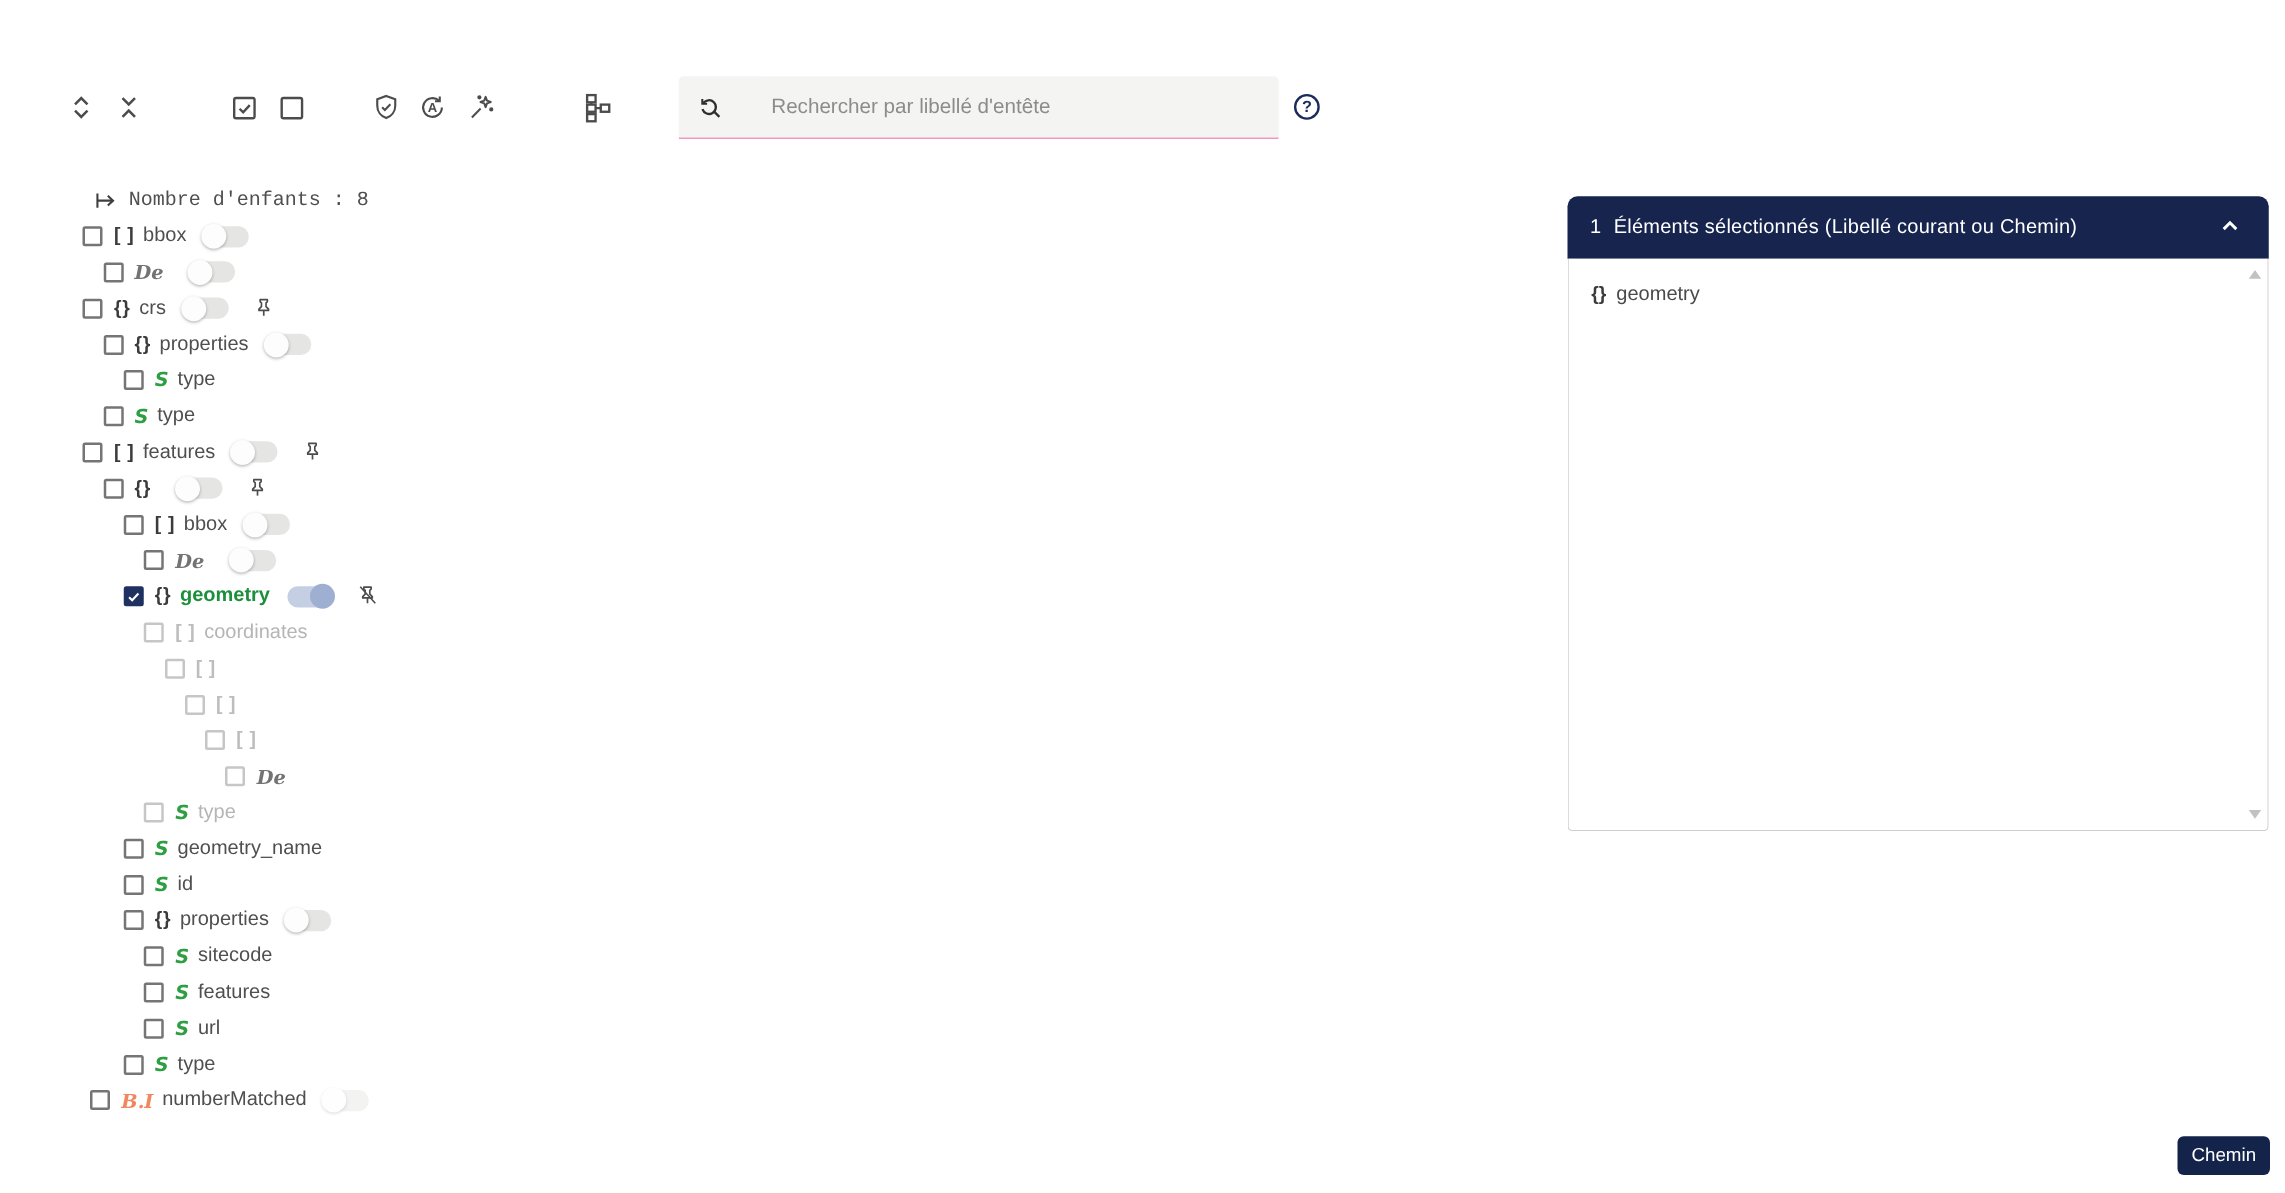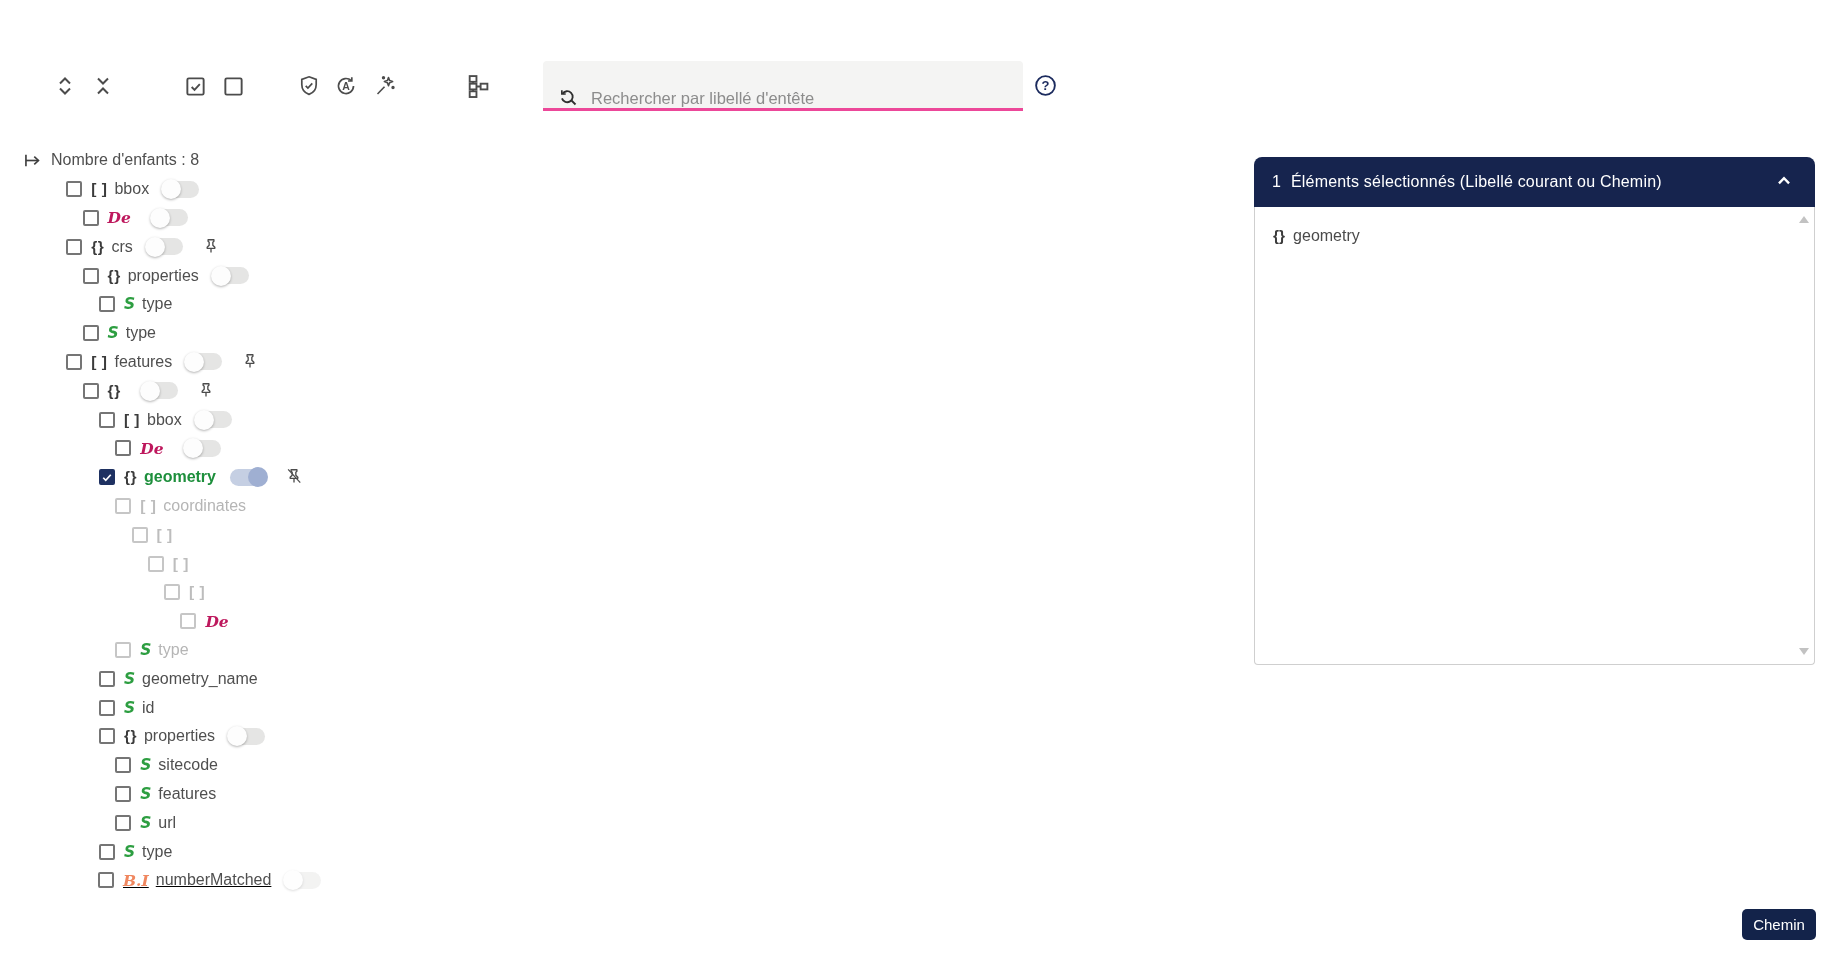--- a/index.html
+++ b/index.html
@@ -16,41 +16,41 @@
   .title-format { font-size:19px; color:#8f8f8f; letter-spacing:2.5px; font-weight:400; }
   .close-btn { position:absolute; right:14px; top:9px; width:24px; height:24px;
     background:none; border:none; cursor:pointer; }
 
   
   .toolbar { position:absolute; top:58px; left:0; width:100%; height:56px;
     display:flex; align-items:center; }
   .tool-icon { width:26px; height:26px; display:flex; align-items:center;
     justify-content:center; background:none; border:none; cursor:pointer; flex:0 0 auto; }
   .search-box { position:relative; width:480px; height:50px; margin-left:53px;
-    background:#f4f4f3; border-radius:4px 4px 0 0; border-bottom:3px solid #ec4899;
-    display:flex; align-items:flex-end; padding:0 14px; flex:0 0 auto; }
+    background:#f4f4f3; border-radius:4px 4px 0 0; border-bottom:1px solid #ec4899;
+    display:flex; align-items:center; padding:0 14px; flex:0 0 auto;gap:26px; }
   .search-box svg { flex:0 0 auto; margin-right:12px; }
   .search-input { flex:1; border:none; outline:none; background:transparent;
     font-size:16.5px; color:#4a4a4a; font-family:"Liberation Sans",sans-serif; }
   .search-input::placeholder { color:#8c8c8c; }
   .help-btn { width:26px; height:26px; margin-left:9px; background:none; border:none; cursor:pointer; }
 
   
   .tree { position:absolute; top:146px; left:0; width:1060px; }
   .trow { height:28.8px; display:flex; align-items:center; }
   .trow .cb { width:16px; height:16px; border:2px solid #757575; border-radius:2px;
     margin-right:9px; flex:0 0 auto; cursor:pointer; background:#fff;
     display:flex; align-items:center; justify-content:center; }
   .trow.disabled .cb { border-color:#c6c6c6; }
   .trow .cb.checked { background:#1e3161; border-color:#1e3161; }
   .glyph { margin-right:7px; white-space:pre; }
   .g-array, .g-object { font-weight:800; color:#3b3b3b; font-size:15.5px; letter-spacing:.5px; }
   .g-string { font-style:italic; font-weight:bold; color:#2d9e41; font-size:15.5px;
     font-family:"DejaVu Sans",sans-serif; }
-  .g-decimal { font-style:italic; font-weight:bold; color:#be185d; font-size:15.5px;
+  .g-decimal { font-style:italic; font-weight:bold; color:#737373; font-size:15.5px;
     font-family:"DejaVu Serif",serif; }
   .g-bigint { font-style:italic; font-weight:bold; color:#f0875f; font-size:15.5px;
     font-family:"DejaVu Serif",serif; }
   .trow.disabled .g-array, .trow.disabled .g-object { color:#bdbdbd; }
   .tlabel { font-size:16px; color:#4f4f4f; }
   .trow.disabled .tlabel { color:#b5b5b5; }
   .trow.sel .tlabel { color:#1d8f3c; font-weight:bold; }
   .root-label { font-size:16px; color:#4f4f4f; margin-left:8px; }
 
   .toggle { position:relative; width:36px; height:17px; border-radius:9px;
@@ -157,21 +157,21 @@
     </div>
     <button class="help-btn">
       <svg viewBox="0 0 24 24" width="25" height="25">
           <circle cx="12" cy="12" r="9" fill="none" stroke="#1c2b5e" stroke-width="1.8"></circle>
           <text x="12" y="16.3" text-anchor="middle" font-size="12.5" font-weight="bold" fill="#1c2b5e" font-family="Liberation Sans,sans-serif">?</text>
         </svg>
     </button>
   </div>
 
   <div class="tree" id="tree">
-      <div class="trow" style="padding-left: 22px;">
+      <div class="trow" style="padding-left: 74px; font-family: Liberation Mono, monospace;">
         <span style="display:flex">
           <svg viewBox="0 0 24 24" width="21" height="21" fill="none" stroke="#3f3f3f" stroke-width="1.9">
   <path d="M4.5 5.5v13"></path>
             <path d="M4.5 12h14"></path>
             <path d="M14 7.5l4.8 4.5-4.8 4.5"></path>
           </svg>
         </span>
         <span class="root-label">Nombre d'enfants : 8</span>
       </div>
       <div class="trow" style="padding-left: 66.3px;">
@@ -331,21 +331,21 @@
       <div class="trow" style="padding-left: 115.2px;">
         <div class="cb"></div>
         <span class="glyph g-string">S</span>
         <span class="tlabel">url</span>
       </div>
       <div class="trow" style="padding-left: 98.9px;">
         <div class="cb"></div>
         <span class="glyph g-string">S</span>
         <span class="tlabel">type</span>
       </div>
-      <div class="trow" style="padding-left: 98px; text-decoration: underline;">
+      <div class="trow" style="padding-left: 72px;">
         <div class="cb"></div>
         <span class="glyph g-bigint">B.I</span>
         <span class="tlabel">numberMatched</span>
         <span class="toggle faded">
           <span class="knob"></span>
         </span>
       </div>
     </div>
 
   <aside class="panel">

